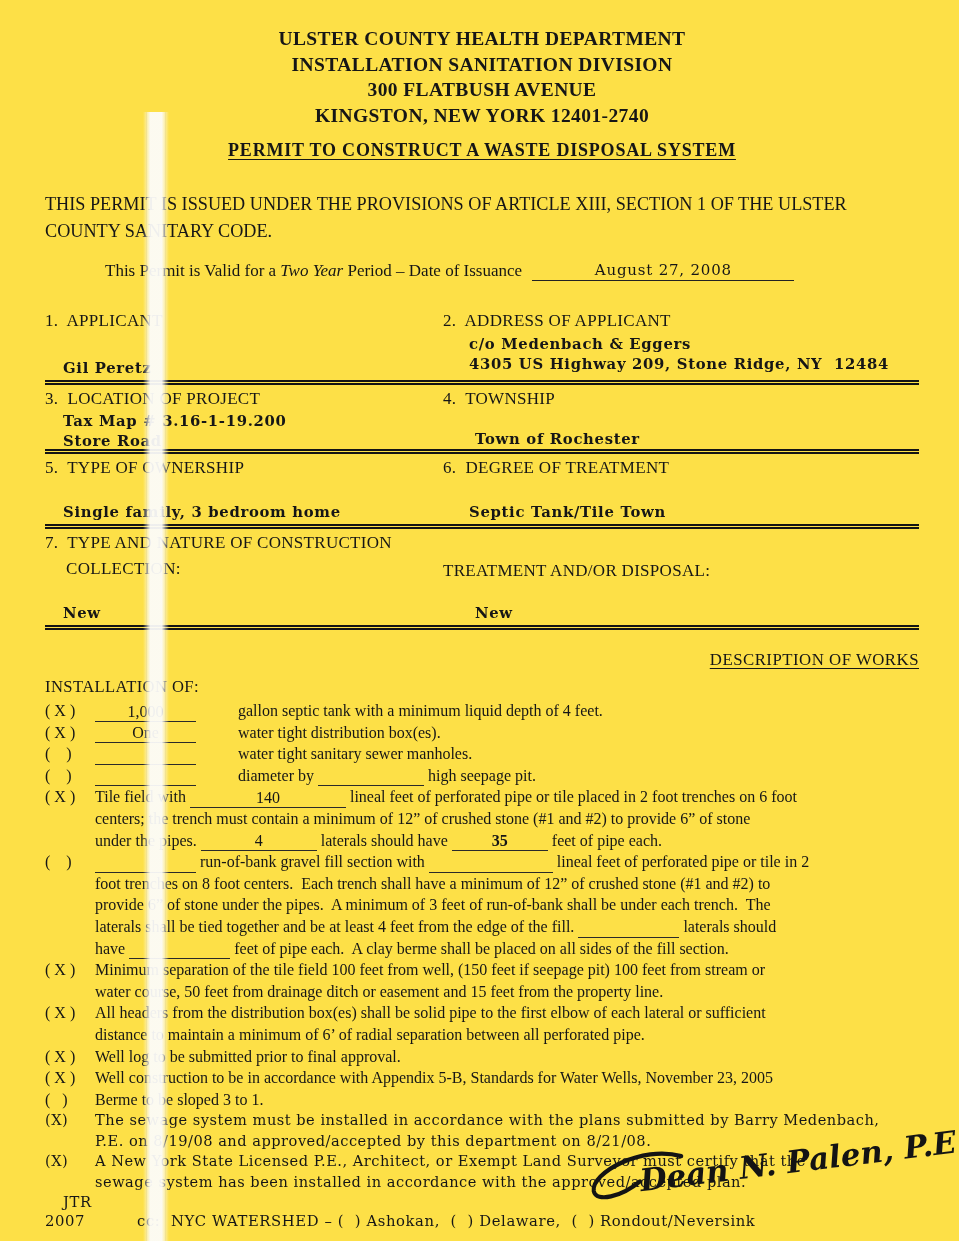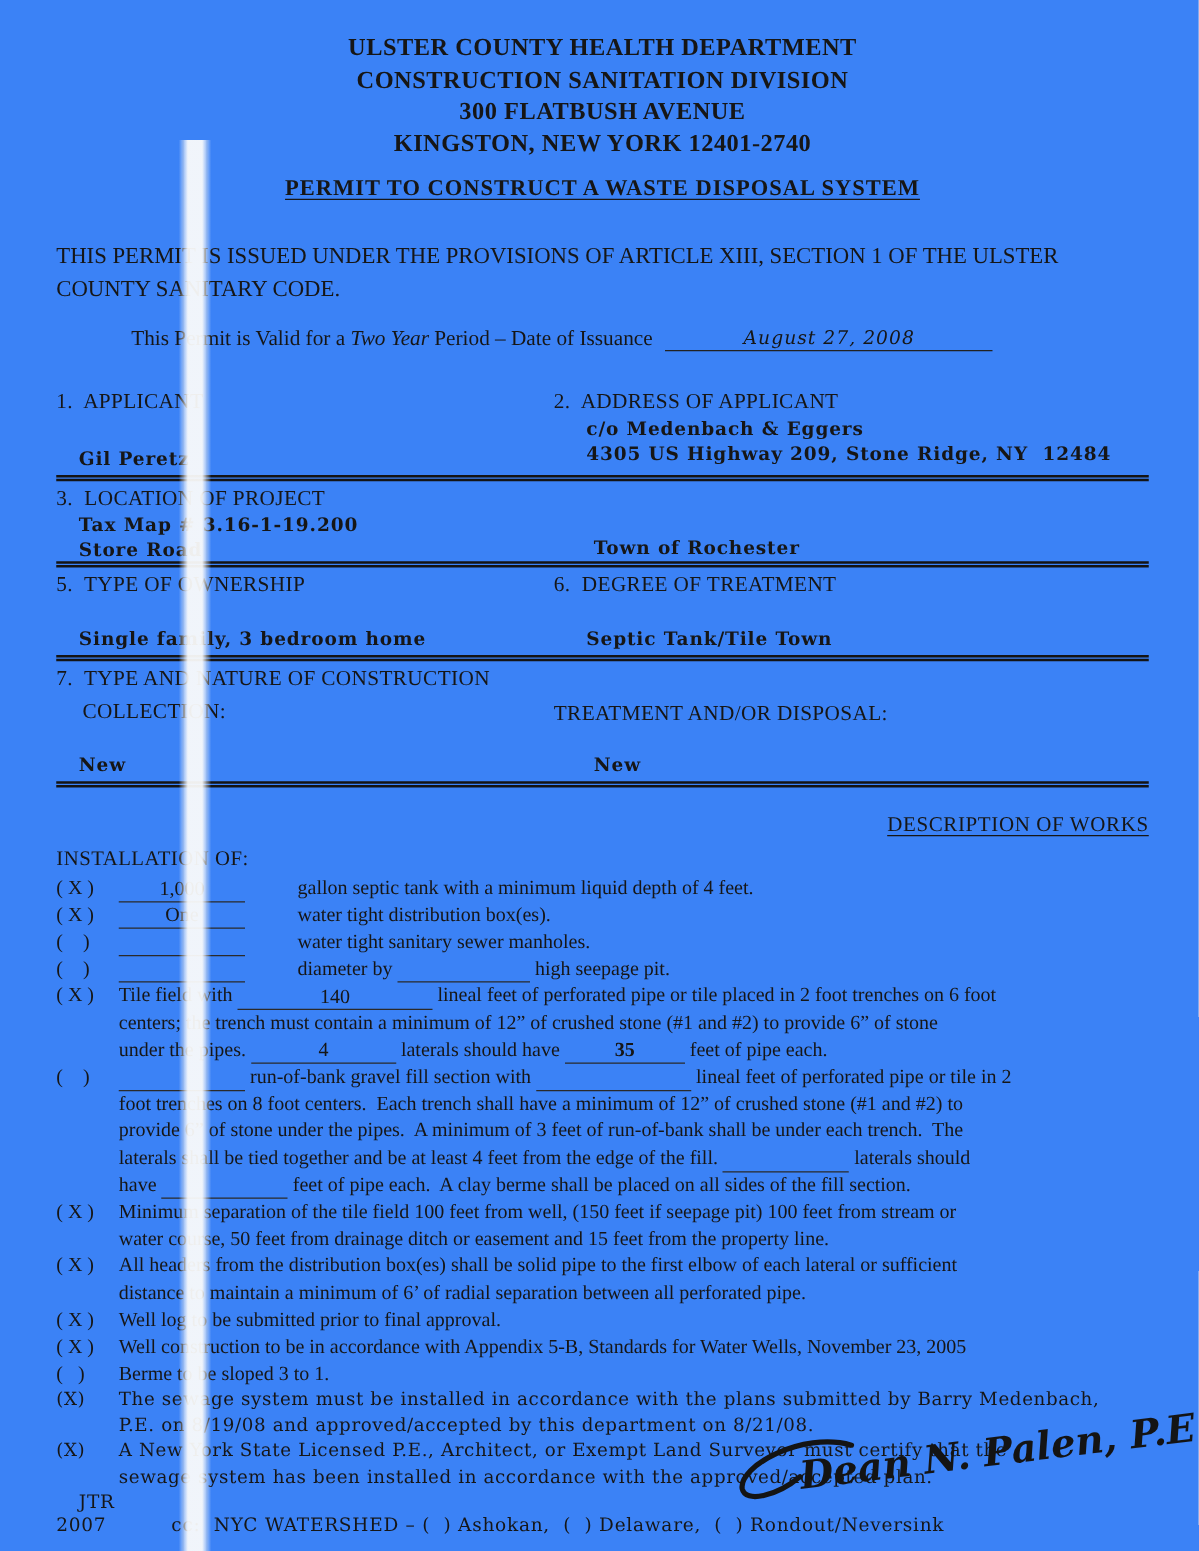--- a/index.html
+++ b/index.html
@@ -1,40 +1,40 @@
 <!DOCTYPE html>
 <html><head>
 <meta charset="utf-8">
 <style>
   html,body{margin:0;padding:0;background:#e8e8e8;}
   .page{
     position:relative;
     width:959px;height:1241px;
     margin:0 auto;
-    background:#3b82f6;
+    background:#fde047;
     color:#161616;
     font-family:"Liberation Serif", serif;
     overflow:hidden;
     box-sizing:border-box;
     padding:26px 40px 14px 45px;
     display:flex;flex-direction:column;
   }
   
   .hdr{ text-align:center; font-weight:bold; font-size:19.5px; line-height:25.5px; letter-spacing:.4px;}
   .doc-title{
     text-align:center; margin-top:12px; font-size:18px; letter-spacing:.8px;
     text-decoration:underline; text-underline-offset:3px; font-weight:600;
   }
   .provisions{ margin-top:30px; font-size:18.2px; line-height:27px; width:878px;}
   .validity{ margin-top:16px; margin-left:60px; font-size:17px;}
   .dateline{
     display:inline-block; width:262px; margin-left:6px;
     border-bottom:1.6px solid #222; text-align:center;
     font-family:"DejaVu Serif", serif; font-size:15px; letter-spacing:.8px;
-    padding-bottom:1px; vertical-align:bottom;font-style:italic;
+    padding-bottom:1px; vertical-align:bottom;
   }
   
   .fields{ margin-top:26px; }
   .frow{ display:grid; grid-template-columns:398px 1fr; border-bottom:5px double #141414;}
   .fcell{ display:flex; flex-direction:column; }
   .flabel{ font-size:17px; letter-spacing:.3px; white-space:pre; padding-top:4px;}
   .tv{ font-family:"DejaVu Serif", serif; font-size:14.8px; letter-spacing:.7px; white-space:pre; line-height:20px;font-weight:bold;}
   .vbottom{ margin-top:auto; padding-bottom:2px;}
   .rowA{ height:73px;} .rowB{ height:64px;} .rowC{ height:70px;} .rowD{ height:96px;}
   
@@ -71,21 +71,21 @@
   }
   .fold::before{left:3px;} .fold::after{right:3px;}
 </style>
 </head>
 <body>
 
 <div class="page">
 
   <div class="hdr">
     <div>ULSTER COUNTY HEALTH DEPARTMENT</div>
-    <div>CONSTRUCTION SANITATION DIVISION</div>
+    <div>INSTALLATION SANITATION DIVISION</div>
     <div>300 FLATBUSH AVENUE</div>
     <div>KINGSTON, NEW YORK 12401-2740</div>
   </div>
 
   <div class="doc-title">PERMIT TO CONSTRUCT A WASTE DISPOSAL SYSTEM</div>
 
   <div class="provisions">THIS PERMIT IS ISSUED UNDER THE PROVISIONS OF ARTICLE XIII, SECTION 1 OF THE ULSTER COUNTY SANITARY CODE.</div>
 
   <div class="validity">
     <span>This Permit is Valid for a </span><i>Two Year</i><span> Period – Date of Issuance</span>
@@ -106,20 +106,21 @@
       </div>
     </div>
 
     <div class="frow rowB">
       <div class="fcell">
         <div class="flabel">3.  LOCATION OF PROJECT</div>
         <div class="tv" style="padding-left:18px;margin-top:2px">Tax Map # 3.16-1-19.200</div>
         <div class="tv" style="padding-left:18px">Store Road</div>
       </div>
       <div class="fcell">
+        <div class="flabel">4.  TOWNSHIP</div>
         <div class="tv vbottom" style="padding-left:32px">Town of Rochester</div>
       </div>
     </div>
 
     <div class="frow rowC">
       <div class="fcell">
         <div class="flabel">5.  TYPE OF OWNERSHIP</div>
         <div class="tv vbottom" style="padding-left:18px">Single family, 3 bedroom home</div>
       </div>
       <div class="fcell">

